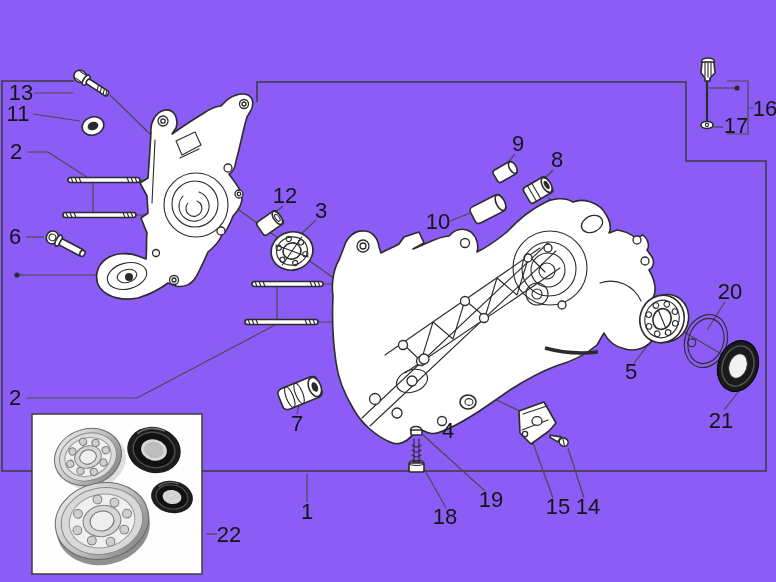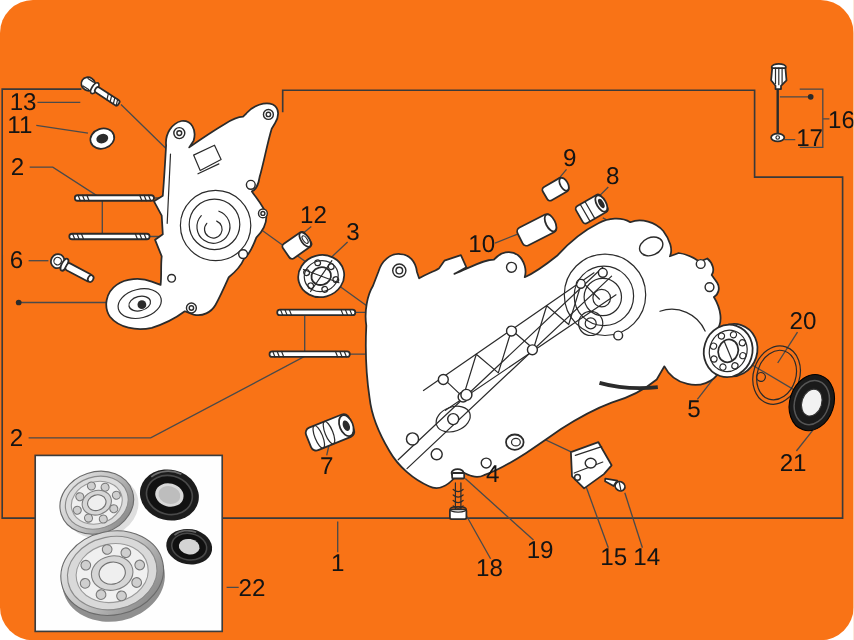--- a/index.html
+++ b/index.html
@@ -1,17 +1,17 @@
 <!DOCTYPE html>
 <html><head>
 <meta charset="utf-8">
 <style>
   html,body{margin:0;padding:0;background:#fff;}
-  .stage{position:relative;width:776px;height:582px;background:#f97316;overflow:hidden;
-         font-family:"Liberation Sans", sans-serif;border-radius:30px;}
+  .stage{position:relative;width:776px;height:582px;background:#8b5cf6;overflow:hidden;
+         font-family:"Liberation Sans", sans-serif;}
   svg{display:block;}
   text.callout{font-family:"Liberation Sans", sans-serif;font-size:22px;fill:#141414;font-weight:500;}
   .outline{fill:#ffffff;stroke:#2b2b2b;stroke-width:1.6;stroke-linejoin:round;stroke-linecap:round;}
   .thin{fill:none;stroke:#2b2b2b;stroke-width:1.1;stroke-linejoin:round;stroke-linecap:round;}
   .leader{fill:none;stroke:#4a4a4a;stroke-width:1.2;}
   .frame{fill:none;stroke:#3a3a3a;stroke-width:1.5;}
   .hole{fill:#ffffff;stroke:#2b2b2b;stroke-width:1.3;}
   .darkfill{fill:#1a1a1a;stroke:#000;}
 </style>
 </head>

